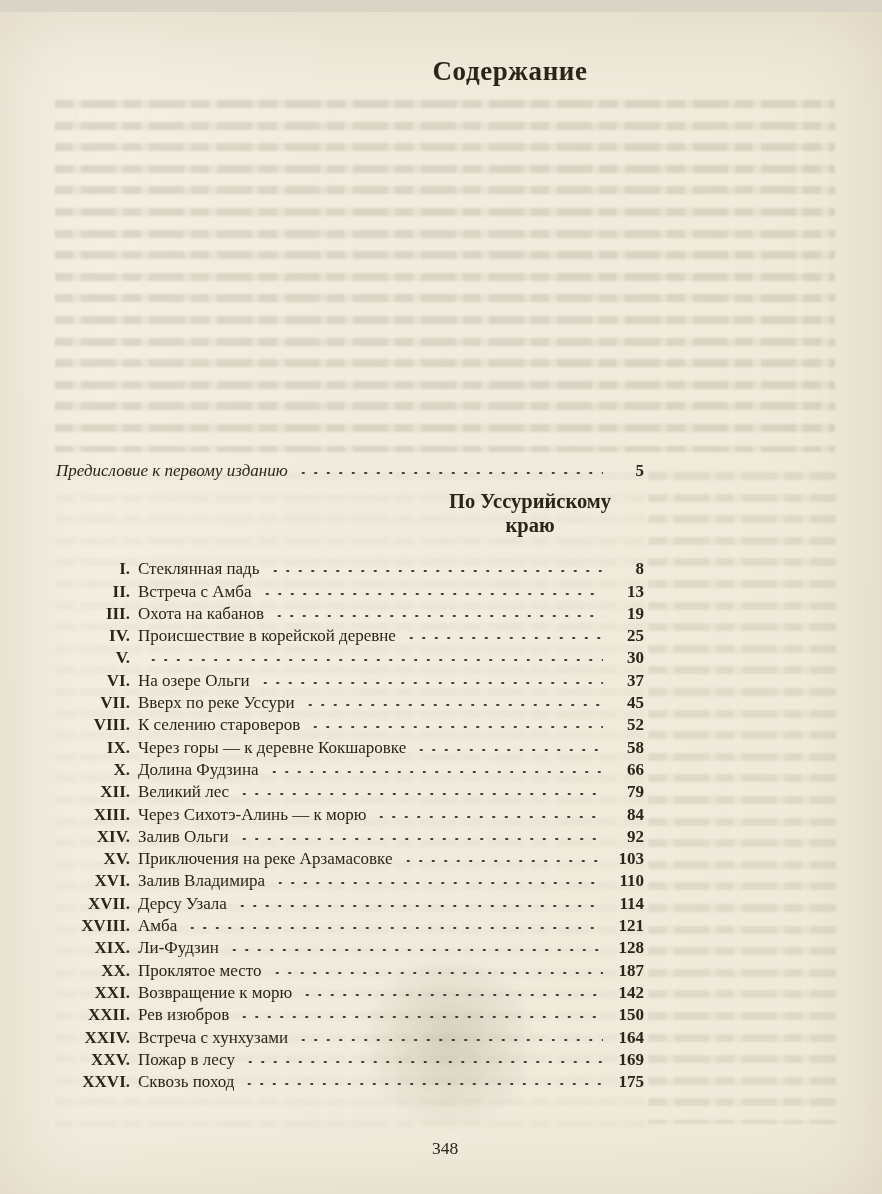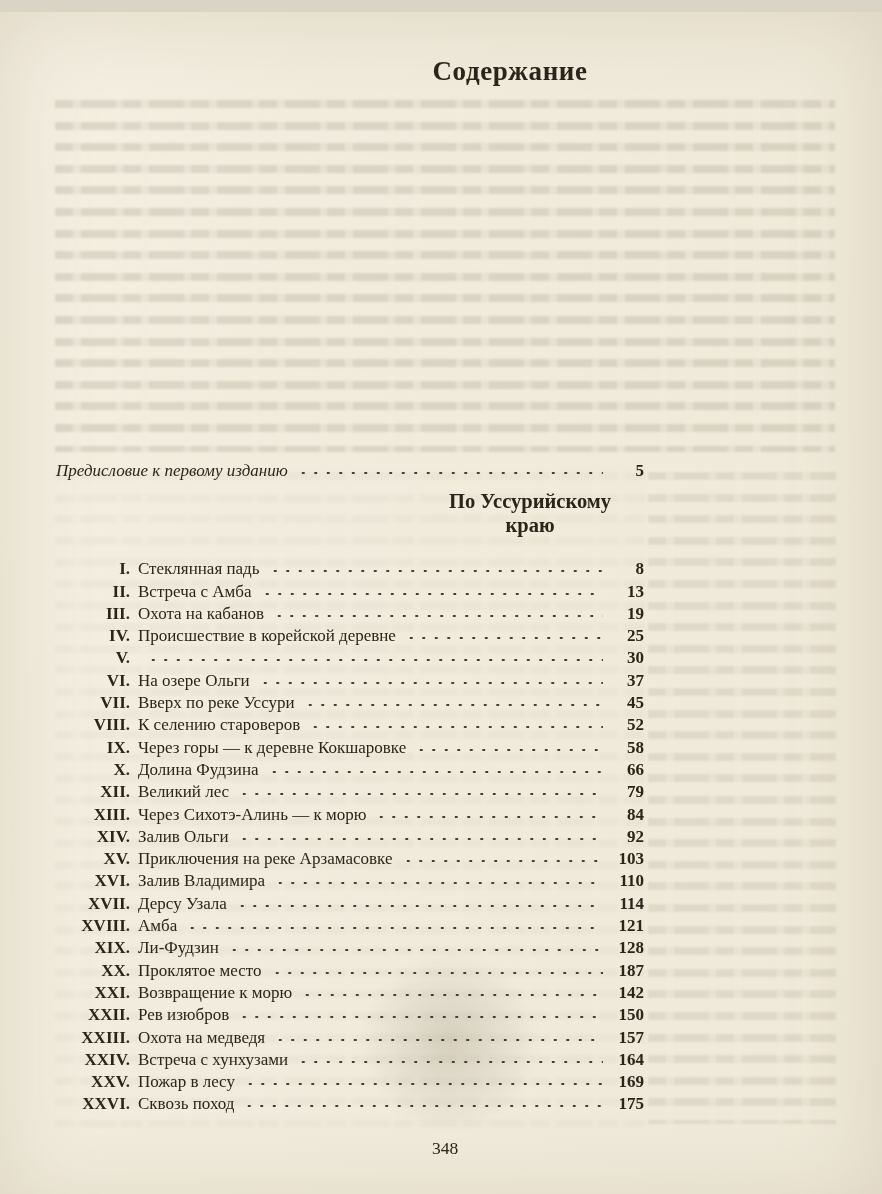--- a/index.html
+++ b/index.html
@@ -231,26 +231,20 @@
         <span class="pagenum">142</span>
       </div>
 
       <div class="row">
         <span class="numeral">XXII.</span>
         <span class="chapter-title">Рев изюбров</span>
         <span class="dots"></span>
         <span class="pagenum">150</span>
       </div>
 
-      <div class="row">
-        <span class="numeral">XXIII.</span>
-        <span class="chapter-title">Охота на медведя</span>
-        <span class="dots"></span>
-        <span class="pagenum">157</span>
-      </div>
 
       <div class="row">
         <span class="numeral">XXIV.</span>
         <span class="chapter-title">Встреча с хунхузами</span>
         <span class="dots"></span>
         <span class="pagenum">164</span>
       </div>
 
       <div class="row">
         <span class="numeral">XXV.</span>

